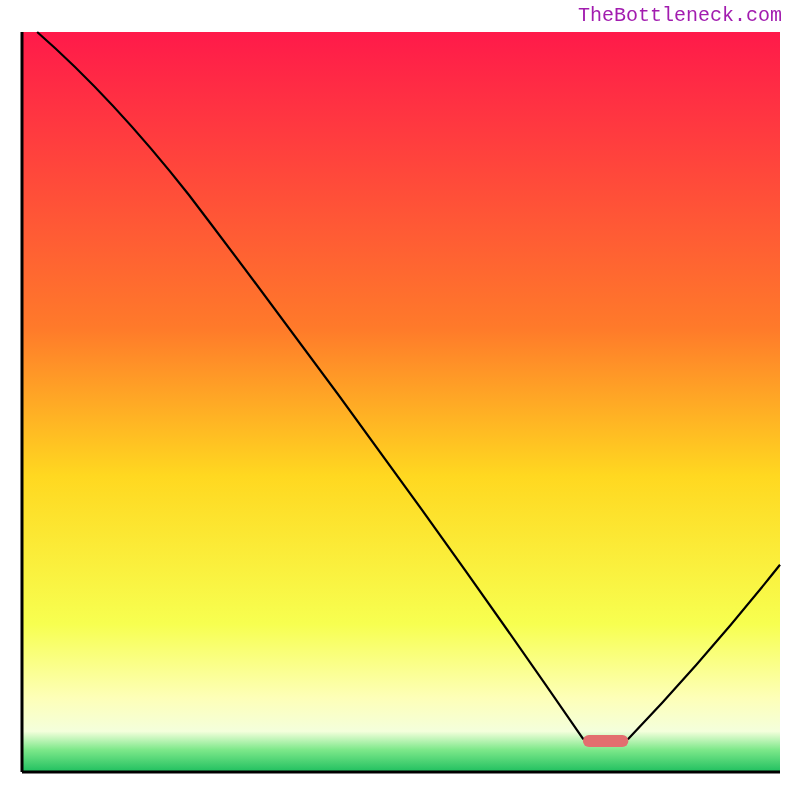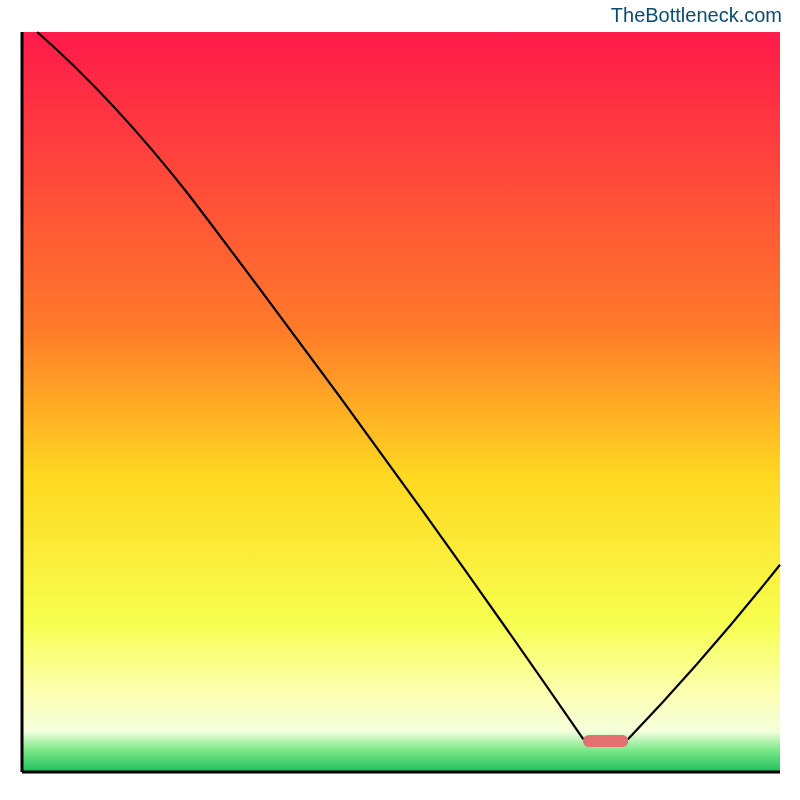--- a/index.html
+++ b/index.html
@@ -9,22 +9,23 @@
     height: 800px;
     background: #ffffff;
     font-family: Arial, Helvetica, sans-serif;
     overflow: hidden;
   }
   .watermark {
     position: absolute;
     top: 4px;
     right: 18px;
     font-size: 20px;
-    color: #0c4a6e;
+    color: #a21caf;
     font-weight: 500;
+    font-family: Liberation Mono, monospace;
   }
   #chart {
     display: block;
   }
 </style>
 </head>
 <body>
 
 <svg id="chart" width="800" height="800">
     <defs>

